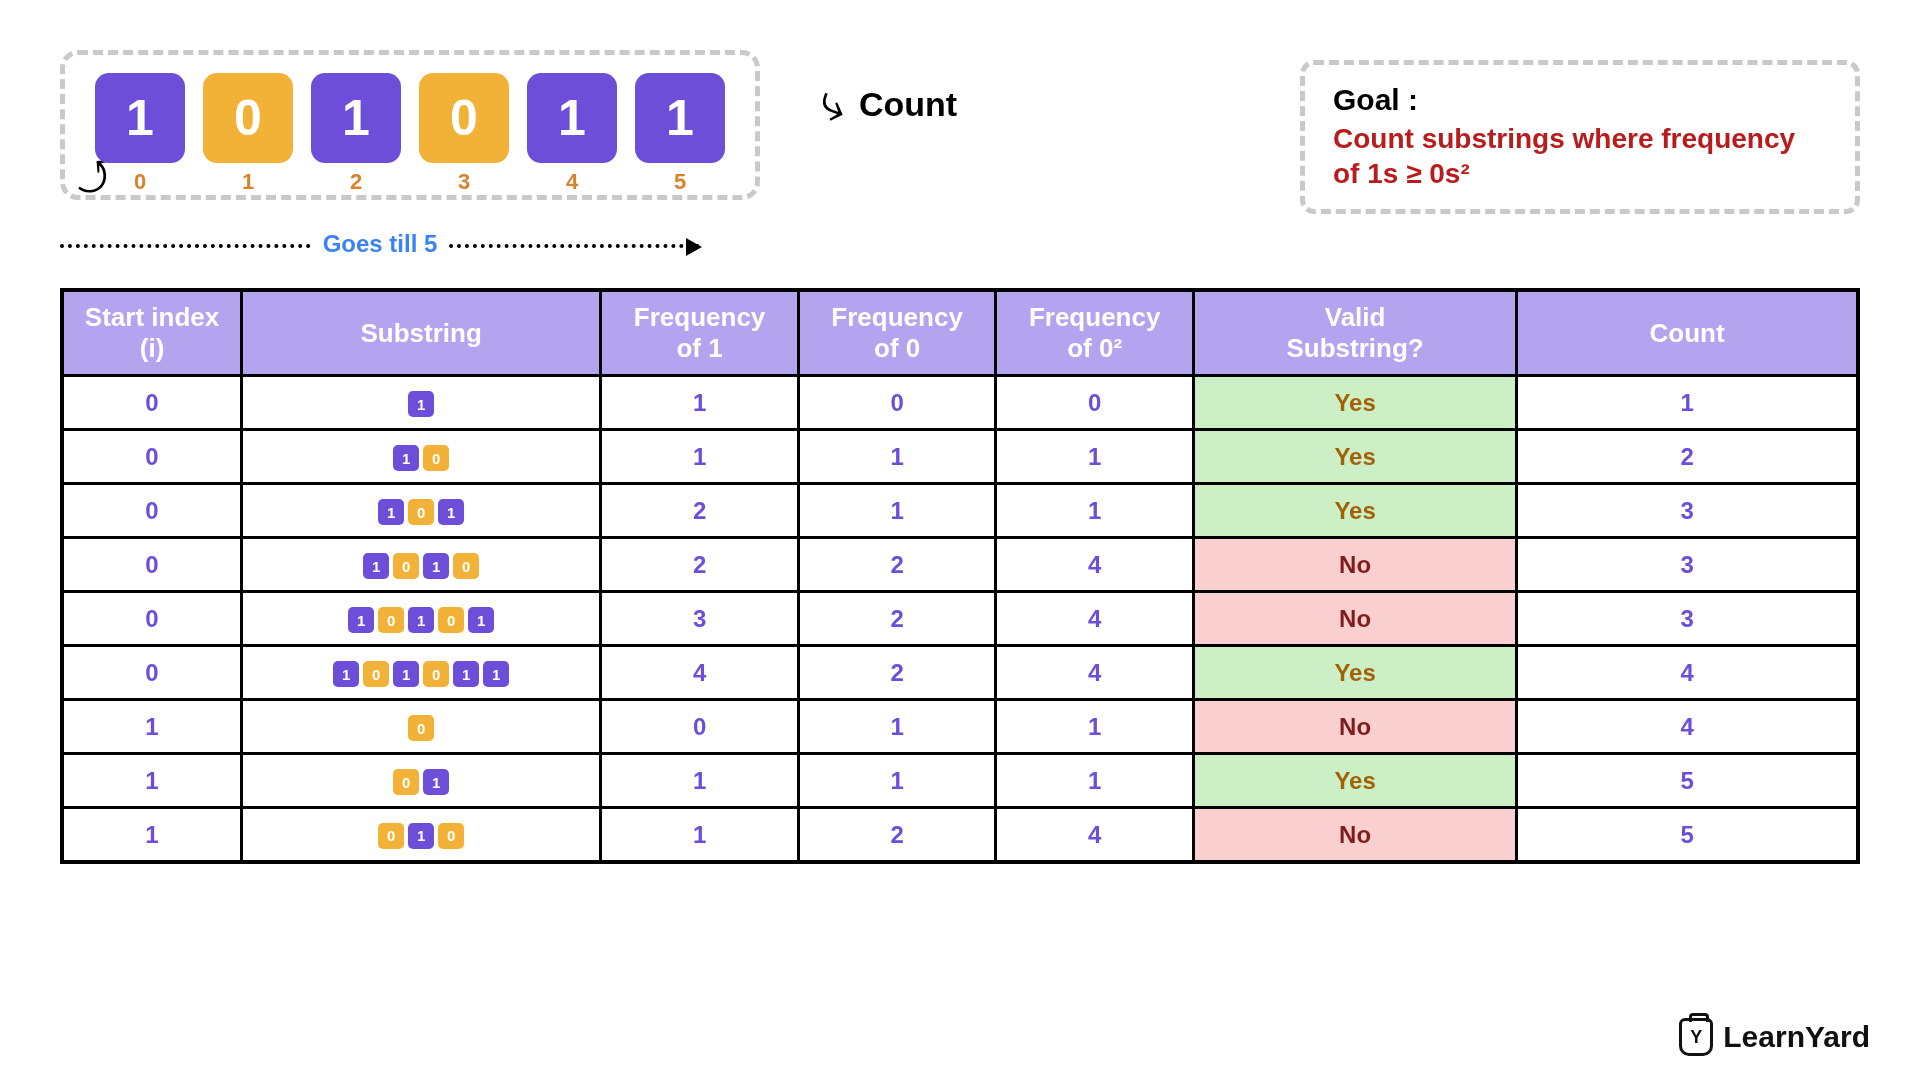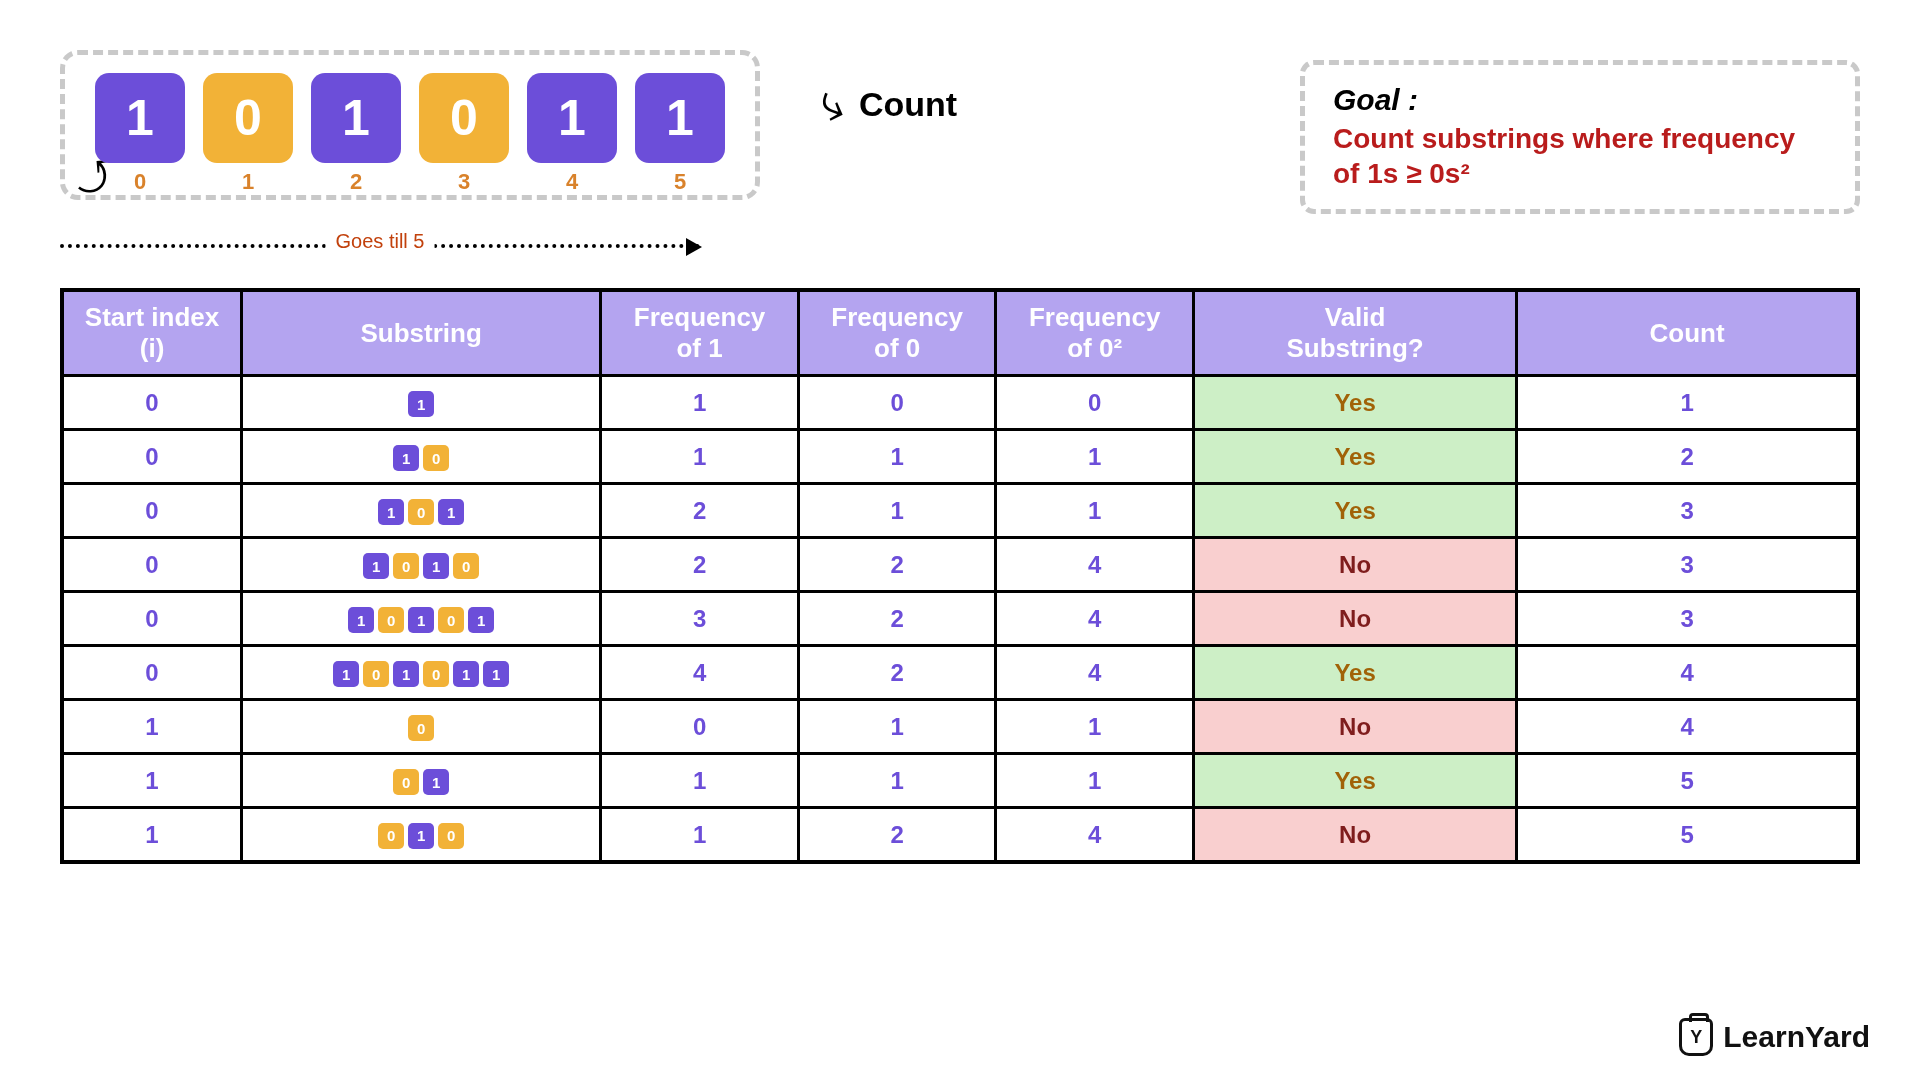--- a/index.html
+++ b/index.html
@@ -83,23 +83,23 @@
     border-top: 9px solid transparent;
     border-bottom: 9px solid transparent;
   }
   .goes-till-label {
     position: absolute;
     left: 50%;
     top: -14px;
     transform: translateX(-50%);
     background: #fff;
     padding: 0 10px;
-    font-size: 20px;
-    font-weight: 400;
-    color: #c2410c;
+    font-size: 24px;
+    font-weight: 700;
+    color: #3b82f6;
   }
 
   .input-label-block {
     display: flex;
     align-items: center;
     gap: 12px;
     margin-top: 40px;
   }
   .input-arrow {
     font-size: 48px;
@@ -118,21 +118,20 @@
     padding: 18px 28px;
     margin-left: auto;
     margin-top: 20px;
     max-width: 560px;
   }
   .goal-title {
     font-size: 30px;
     font-weight: 900;
     color: #000;
     margin-bottom: 4px;
-    font-style: italic;
   }
   .goal-text {
     font-size: 28px;
     font-weight: 900;
     color: #b91c1c;
     line-height: 1.25;
   }
 
   
   .entry-arrow {

